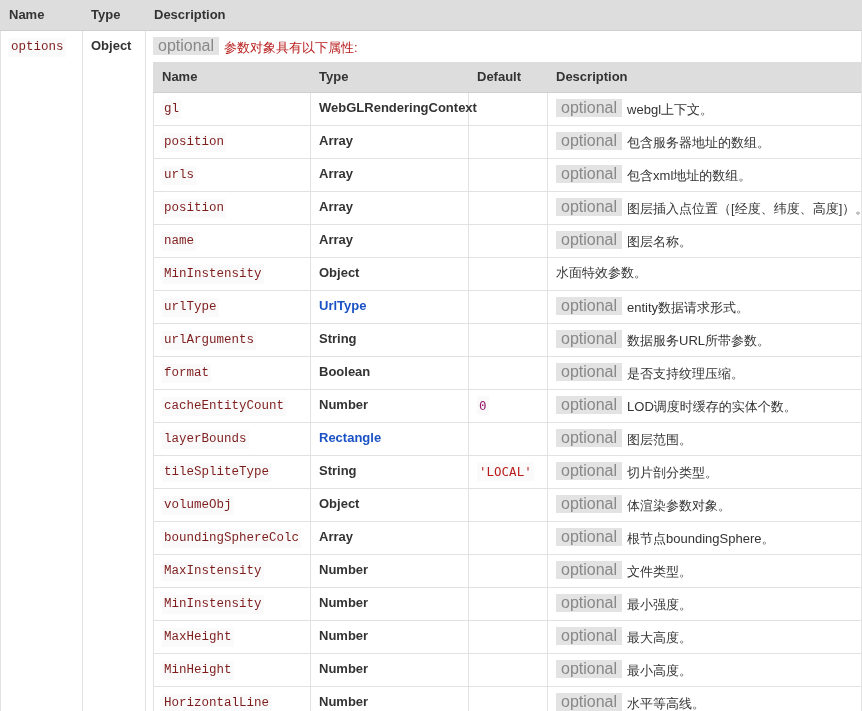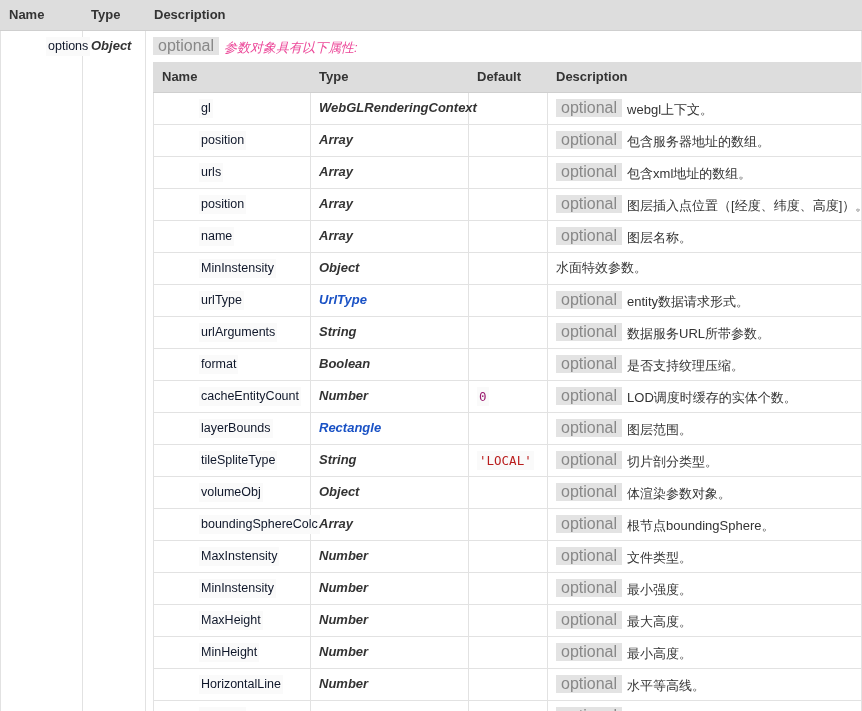--- a/index.html
+++ b/index.html
@@ -60,35 +60,33 @@
     font-weight: bold;
   }
   .inner > thead > tr > th.i-name { width: 140px; }
   .inner > thead > tr > th.i-type { width: 141px; }
   .inner > thead > tr > th.i-def  { width: 62px; }
   .inner > thead > tr > th.i-desc { width: auto; }
   .inner > tbody > tr > td { padding: 6px 8px 7px 8px; }
 
   
   .pname {
-    font-family: Liberation Sans, sans-serif;
+    font-family: Liberation Mono, monospace;
     font-size: 12.5px;
-    color: #0f172a;
+    color: #7f1d1d;
     background: #fafafa;
     padding: 1px 2px;
     white-space: nowrap;
     display: inline-block;
-    margin-left: 37px;
   }
   .ptype {
     font-weight: bold;
     font-size: 13px;
     color: #333333;
     white-space: nowrap;
-    font-style: italic;
   }
   .ptype.link {
     color: #1a52c5;
     font-weight: bold;
   }
   .pdefault {
     font-family: "DejaVu Sans Mono", "Liberation Mono", monospace;
     font-size: 12.5px;
     background: #fafafa;
     padding: 1px 2px;
@@ -107,24 +105,23 @@
     margin-right: 5px;
     vertical-align: 1px;
     white-space: nowrap;
   }
   .desc-text {
     color: #333333;
     font-size: 13px;
   }
   .desc-cell { line-height: 19px; }
   .intro-text {
-    color: #ec4899;
+    color: #b91c1c;
     font-size: 13px;
     line-height: 17px;
-    font-style: italic;
   }
 </style>
 </head>
 <body>
 
 <table class="params outer">
   <thead>
     <tr>
       <th class="c-name">Name</th>
       <th class="c-type">Type</th>

